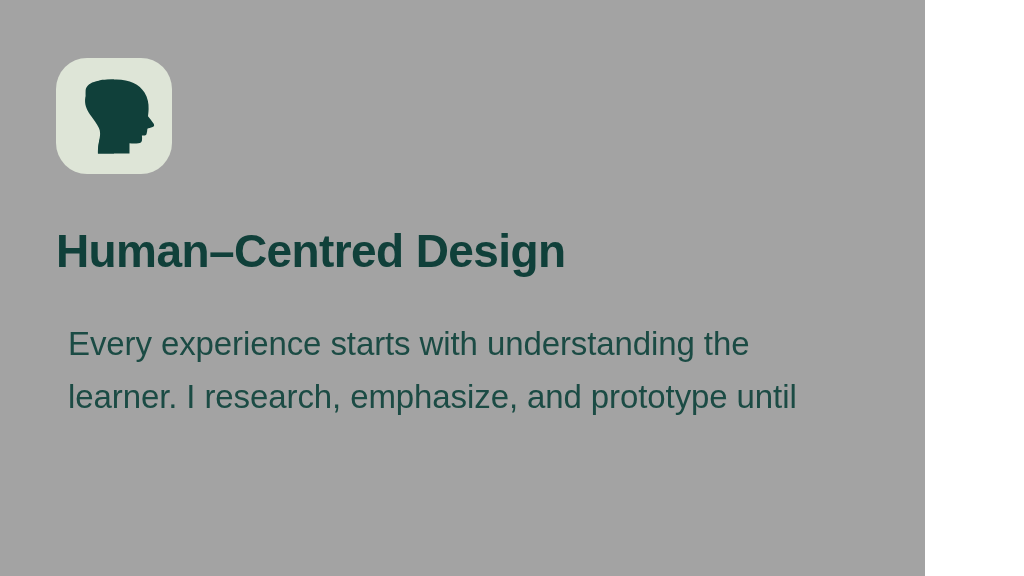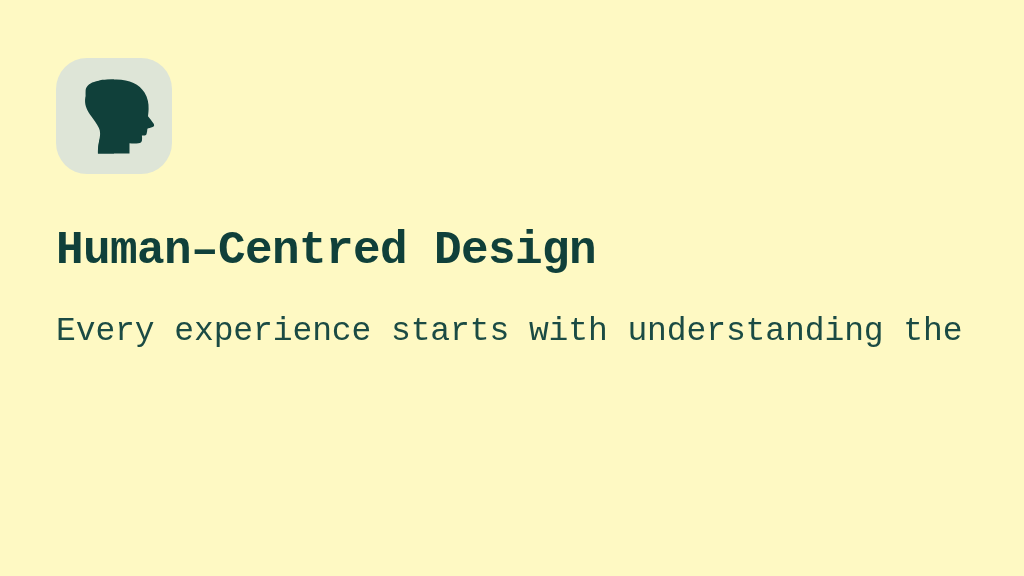--- a/index.html
+++ b/index.html
@@ -12,26 +12,25 @@
     background: #ffffff;
     font-family: "Liberation Sans", sans-serif;
     -webkit-font-smoothing: antialiased;
     overflow: hidden;
   }
 
   .card {
     position: absolute;
     top: 0;
     left: 0;
-    width: 1024px;
+    width: 925px;
     height: 576px;
-    background: #fef9c3;
+    background: #a3a3a3;
     box-sizing: border-box;
     padding: 58px 56px 0 56px;
-    font-family: Liberation Mono, monospace;
   }
 
   .icon-tile {
     width: 116px;
     height: 116px;
     border-radius: 31px;
     background: #dee5d7;
     display: flex;
     align-items: center;
     justify-content: center;
@@ -52,21 +51,21 @@
     font-weight: 700;
     letter-spacing: -0.6px;
     line-height: 1.12;
     position: absolute;
     left: 56px;
     top: 226px;
     white-space: nowrap;
   }
 
   .body-copy {
-    margin: 0;
+    margin: 12px;
     padding: 0;
     color: #1b4b44;
     font-size: 33px;
     font-weight: 400;
     line-height: 53px;
     letter-spacing: -0.1px;
     position: absolute;
     left: 56px;
     top: 305px;
     width: 912px;
@@ -119,15 +118,16 @@
         C58.0,48.0 58.0,32.0 58.0,21.5
         C54.0,21.5 49.6,21.5 46.0,21.8
         Z"></path>
     </svg>
   </div>
 
   <h1 class="title">Human–Centred Design</h1>
 
   <p class="body-copy">
     <span class="line">Every experience starts with understanding the</span>
+    <span class="line">learner. I research, emphasize, and prototype until</span>
   </p>
 
 </div>
 
 </body></html>

